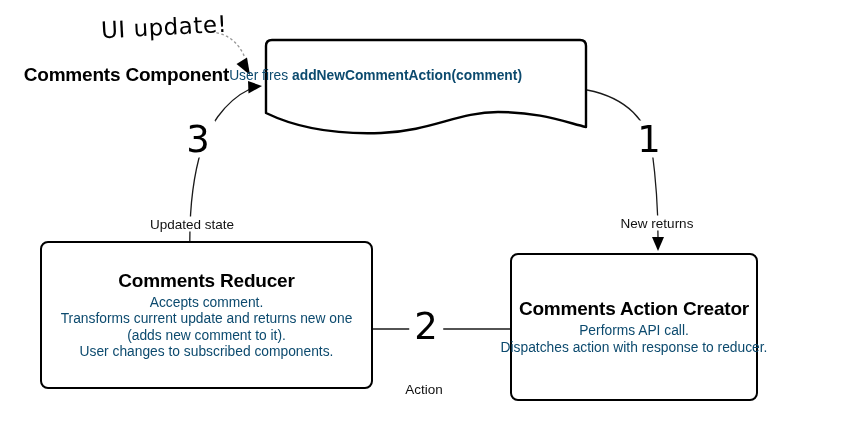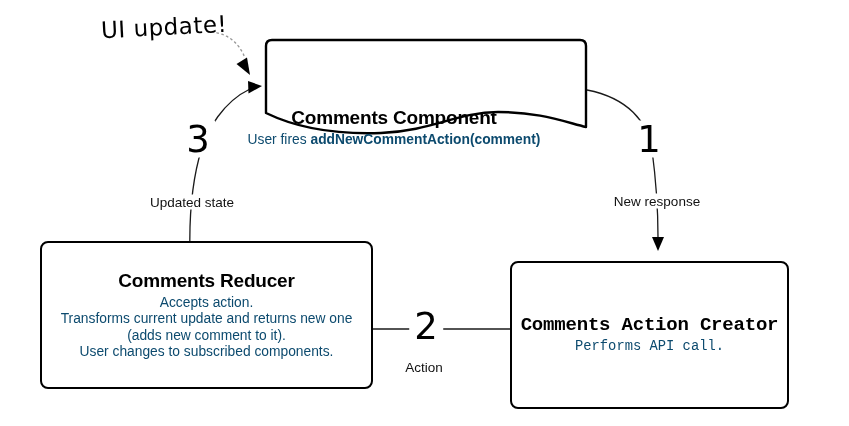--- a/index.html
+++ b/index.html
@@ -51,25 +51,24 @@
     white-space: nowrap;
   }
   
   .doc-text {
     position: absolute;
     left: 266px;
     top: 40px;
     width: 256px;
     height: 72px;
     display: flex;
-    flex-direction: column;
+    flex-direction: row;
     justify-content: flex-end;
     align-items: center;
     text-align: center;
-    margin-top: 36px;
   }
 
   
   .handwrite {
     font-family: "DejaVu Sans", sans-serif;
     color: #000000;
   }
   .ui-update {
     left: 101px;
     top: 14px;
@@ -89,20 +88,21 @@
     padding: 0 5px;
     white-space: nowrap;
   }
   
   .arrow-label {
     font-size: 13.5px;
     color: #111111;
     background: #ffffff;
     padding: 0 3px;
     white-space: nowrap;
+    margin-top: 22px;
   }
 </style>
 </head>
 <body>
 
 <div class="stage">
 
   <svg width="849" height="426" viewBox="0 0 849 426">
 
     <path d="M 212 32 C 230 34, 240 45, 245 58" fill="none" stroke="#999999" stroke-width="1.4" stroke-dasharray="1.5 3.5" stroke-linecap="round"></path>
@@ -128,32 +128,33 @@
 
   <div class="doc-text">
     <div class="node-title">Comments Component</div>
     <div class="node-line">
       <span>User fires </span><b>addNewCommentAction(comment)</b>
     </div>
   </div>
 
   <div class="node-box" style="left:40px; top:241px; width:333px; height:148px;">
     <div class="node-title">Comments Reducer</div>
-    <div class="node-line">Accepts action.</div>
+    <div class="node-line">Accepts comment.</div>
     <div class="node-line">Transforms current update and returns new one</div>
     <div class="node-line">(adds new comment to it).</div>
     <div class="node-line">User changes to subscribed components.</div>
   </div>
 
-  <div class="node-box" style="left:510px; top:261px; width:279px; height:148px;font-family:Liberation Mono, monospace;">
+  <div class="node-box" style="left:510px; top:253px; width:248px; height:148px;">
     <div class="node-title">Comments Action Creator</div>
     <div class="node-line">Performs API call.</div>
+    <div class="node-line">Dispatches action with response to reducer.</div>
   </div>
 
   <div class="abs center-anchor step-num" style="left:649px; top:139px;">1</div>
   <div class="abs center-anchor step-num" style="left:426px; top:326px;">2</div>
   <div class="abs center-anchor step-num" style="left:198px; top:139px;">3</div>
 
-  <div class="abs center-anchor arrow-label" style="left:657px; top:201px;">New response</div>
+  <div class="abs center-anchor arrow-label" style="left:657px; top:201px;">New returns</div>
   <div class="abs center-anchor arrow-label" style="left:424px; top:367px;">Action</div>
   <div class="abs center-anchor arrow-label" style="left:192px; top:202px;">Updated state</div>
 
 </div>
 
 </body></html>

